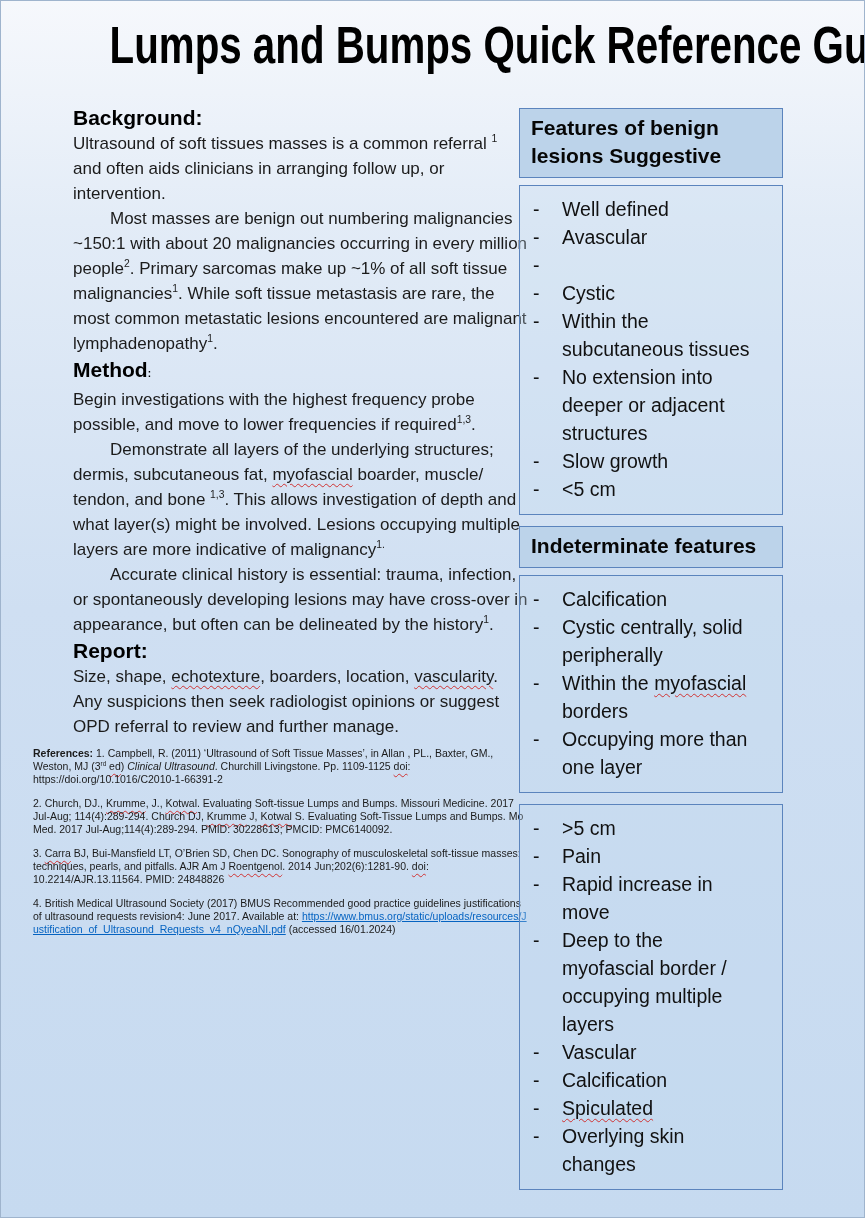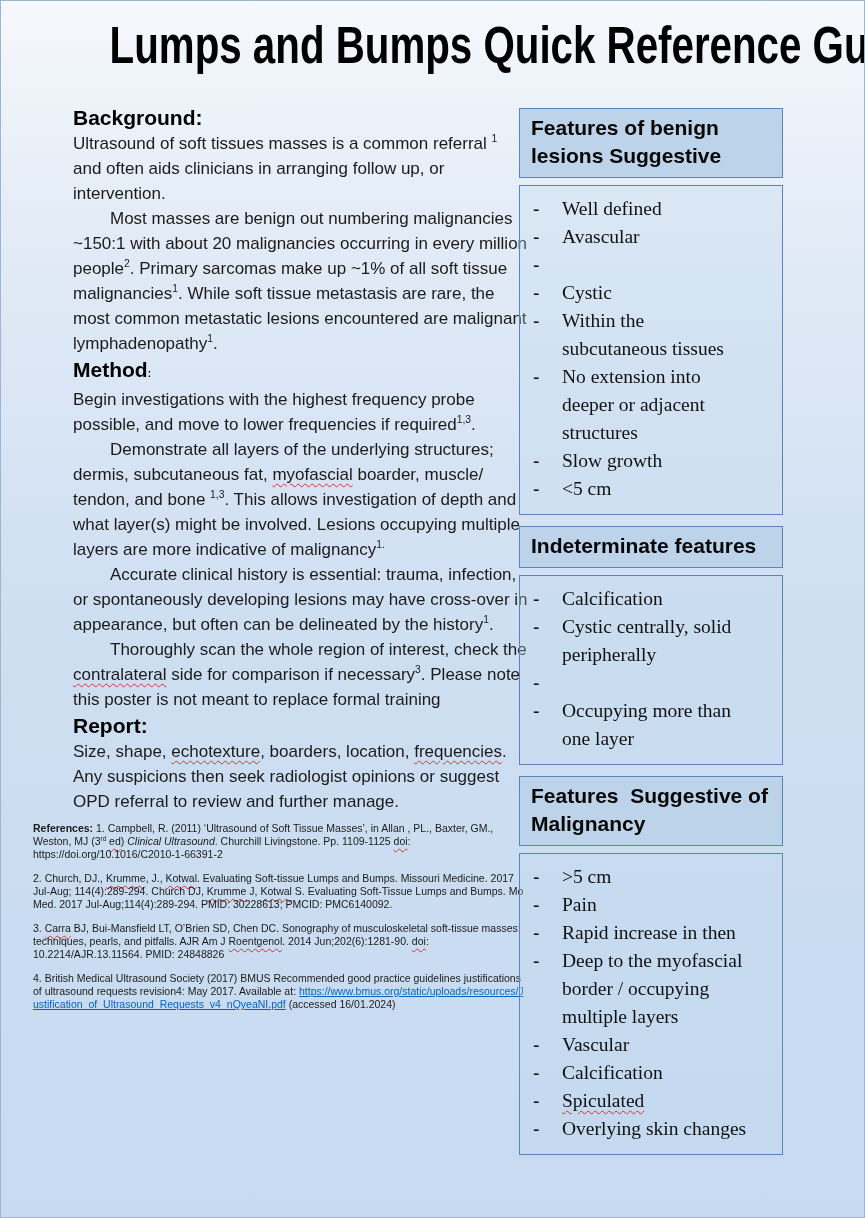--- a/index.html
+++ b/index.html
@@ -45,21 +45,21 @@
     font-size:21px;line-height:28px;font-weight:700;color:#060606;
     white-space:pre-wrap;box-sizing:border-box;
   }
   .box-body{
     border:1.5px solid var(--box-border,#5b84bd);
     margin-top:7px;background:var(--body-fill,rgba(189,215,238,0.28));
     padding:9px 30px 11px 13px;box-sizing:border-box;
   }
   .item{display:flex;font-size:19.5px;line-height:28px;color:#111;}
   .dash{flex:none;width:29px;}
-  .item-text{flex:1;font-family:Liberation Serif, serif;}
+  .item-text{flex:1;}
 </style>
 </head>
 <body>
 
 <div class="page" style="--bg-top: #f6f8fc; --bg-bottom: #c6daf0; --box-border: #5b84bd; --head-fill: #bcd3ea; --body-fill: rgba(189,215,238,0.28); --link: #0563c1; --squiggle: #d03333;">
   <div class="title-wrap">
     <span class="title-inner">Lumps and Bumps Quick Reference Guide</span>
   </div>
 
   <div class="left">
@@ -67,32 +67,31 @@
         <section class="section">
           <h2 class="sec-heading"><span>Background:</span></h2>
           <p class="para"><span>Ultrasound of soft tissues masses is a common referral </span><sup>1</sup><span> and often aids clinicians in arranging follow up, or intervention.</span></p>
           <p class="para indent"><span>Most masses are benign out numbering malignancies ~150:1 with about 20 malignancies occurring in every million people</span><sup>2</sup><span>. Primary sarcomas make up ~1% of all soft tissue malignancies</span><sup>1</sup><span>. While soft tissue metastasis are rare, the most common metastatic lesions encountered are malignant lymphadenopathy</span><sup>1</sup><span>.</span></p>
         </section>
         <section class="section">
           <h2 class="sec-heading"><span>Method</span><span class="run-small">:</span></h2>
           <p class="para"><span>Begin investigations with the highest frequency probe possible, and move to lower frequencies if required</span><sup>1,3</sup><span>.</span></p>
           <p class="para indent"><span>Demonstrate all layers of the underlying structures; dermis, subcutaneous fat, </span><span class="run-wavy">myofascial</span><span> boarder, muscle/ tendon, and bone </span><sup>1,3</sup><span>. This allows investigation of depth and what layer(s) might be involved. Lesions occupying multiple layers are more indicative of malignancy</span><sup>1.</sup></p>
           <p class="para indent"><span>Accurate clinical history is essential: trauma, infection, or spontaneously developing lesions may have cross-over in appearance, but often can be delineated by the history</span><sup>1</sup><span>.</span></p>
-          <p class="para indent"><span>Thoroughly scan the whole region of interest, check the </span><span class="run-wavy">contralateral</span><span> side for comparison if necessary</span><sup>3</sup><span>. Please note this poster is not meant to replace formal training</span></p>
         </section>
         <section class="section">
           <h2 class="sec-heading"><span>Report:</span></h2>
-          <p class="para"><span>Size, shape, </span><span class="run-wavy">echotexture</span><span>, boarders, location, </span><span class="run-wavy">frequencies</span><span>. Any suspicions then seek radiologist opinions or suggest OPD referral to review and further manage.</span></p>
+          <p class="para"><span>Size, shape, </span><span class="run-wavy">echotexture</span><span>, boarders, location, </span><span class="run-wavy">vascularity</span><span>. Any suspicions then seek radiologist opinions or suggest OPD referral to review and further manage.</span></p>
         </section>
       </div>
     <div id="references" class="refs">
         <p class="ref"><span class="run-b">References: </span><span>1. Campbell, R. (2011) ‘Ultrasound of Soft Tissue Masses’, in Allan , PL., Baxter, GM., Weston, MJ (3</span><sup>rd</sup><span> </span><span class="run-wavy">ed</span><span>) </span><span class="run-i">Clinical Ultrasound</span><span>. Churchill Livingstone. Pp. 1109-1125 </span><span class="run-wavy">doi</span><span>: https://doi.org/10.1016/C2010-1-66391-2</span></p>
         <p class="ref"><span>2. Church, DJ., </span><span class="run-wavy">Krumme</span><span>, J., </span><span class="run-wavy">Kotwal</span><span>. Evaluating Soft-tissue Lumps and Bumps. Missouri Medicine. 2017 Jul-Aug; 114(4):289-294. Church DJ, </span><span class="run-wavy">Krumme</span><span> J, </span><span class="run-wavy">Kotwal</span><span> S. Evaluating Soft-Tissue Lumps and Bumps. Mo Med. 2017 Jul-Aug;114(4):289-294. PMID: 30228613; PMCID: PMC6140092.</span></p>
         <p class="ref"><span>3. </span><span class="run-wavy">Carra</span><span> BJ, Bui-Mansfield LT, O’Brien SD, Chen DC. Sonography of musculoskeletal soft-tissue masses: techniques, pearls, and pitfalls. AJR Am J </span><span class="run-wavy">Roentgenol</span><span>. 2014 Jun;202(6):1281-90. </span><span class="run-wavy">doi</span><span>: 10.2214/AJR.13.11564. PMID: 24848826</span></p>
-        <p class="ref"><span>4. British Medical Ultrasound Society (2017) BMUS Recommended good practice guidelines justifications of ultrasound requests revision4: May 2017. Available at: </span><a class="run-link" href="#">https://www.bmus.org/static/uploads/resources/Justification_of_Ultrasound_Requests_v4_nQyeaNI.pdf</a><span> (accessed 16/01.2024)</span></p>
+        <p class="ref"><span>4. British Medical Ultrasound Society (2017) BMUS Recommended good practice guidelines justifications of ultrasound requests revision4: June 2017. Available at: </span><a class="run-link" href="#">https://www.bmus.org/static/uploads/resources/Justification_of_Ultrasound_Requests_v4_nQyeaNI.pdf</a><span> (accessed 16/01.2024)</span></p>
       </div>
   </div>
 
   <div class="right" id="boxes">
       <div class="box-group">
         <div class="box-head">Features of benign lesions Suggestive</div>
         <div class="box-body">
           <div class="item">
             <span class="dash">-</span>
             <span class="item-text"><span>Well defined</span></span>
@@ -132,41 +131,41 @@
           <div class="item">
             <span class="dash">-</span>
             <span class="item-text"><span>Calcification</span></span>
           </div>
           <div class="item">
             <span class="dash">-</span>
             <span class="item-text"><span>Cystic centrally, solid peripherally</span></span>
           </div>
           <div class="item">
             <span class="dash">-</span>
+            <span class="item-text"><span>Within the </span><span class="run-wavy">myofascial</span><span> borders</span></span>
           </div>
           <div class="item">
             <span class="dash">-</span>
             <span class="item-text"><span>Occupying more than one layer</span></span>
           </div>
         </div>
       </div>
       <div class="box-group">
-        <div class="box-head">Features  Suggestive of Malignancy</div>
         <div class="box-body">
           <div class="item">
             <span class="dash">-</span>
             <span class="item-text"><span>&gt;5 cm</span></span>
           </div>
           <div class="item">
             <span class="dash">-</span>
             <span class="item-text"><span>Pain</span></span>
           </div>
           <div class="item">
             <span class="dash">-</span>
-            <span class="item-text"><span>Rapid increase in then</span></span>
+            <span class="item-text"><span>Rapid increase in move</span></span>
           </div>
           <div class="item">
             <span class="dash">-</span>
             <span class="item-text"><span>Deep to the myofascial border / occupying multiple layers</span></span>
           </div>
           <div class="item">
             <span class="dash">-</span>
             <span class="item-text"><span>Vascular</span></span>
           </div>
           <div class="item">

